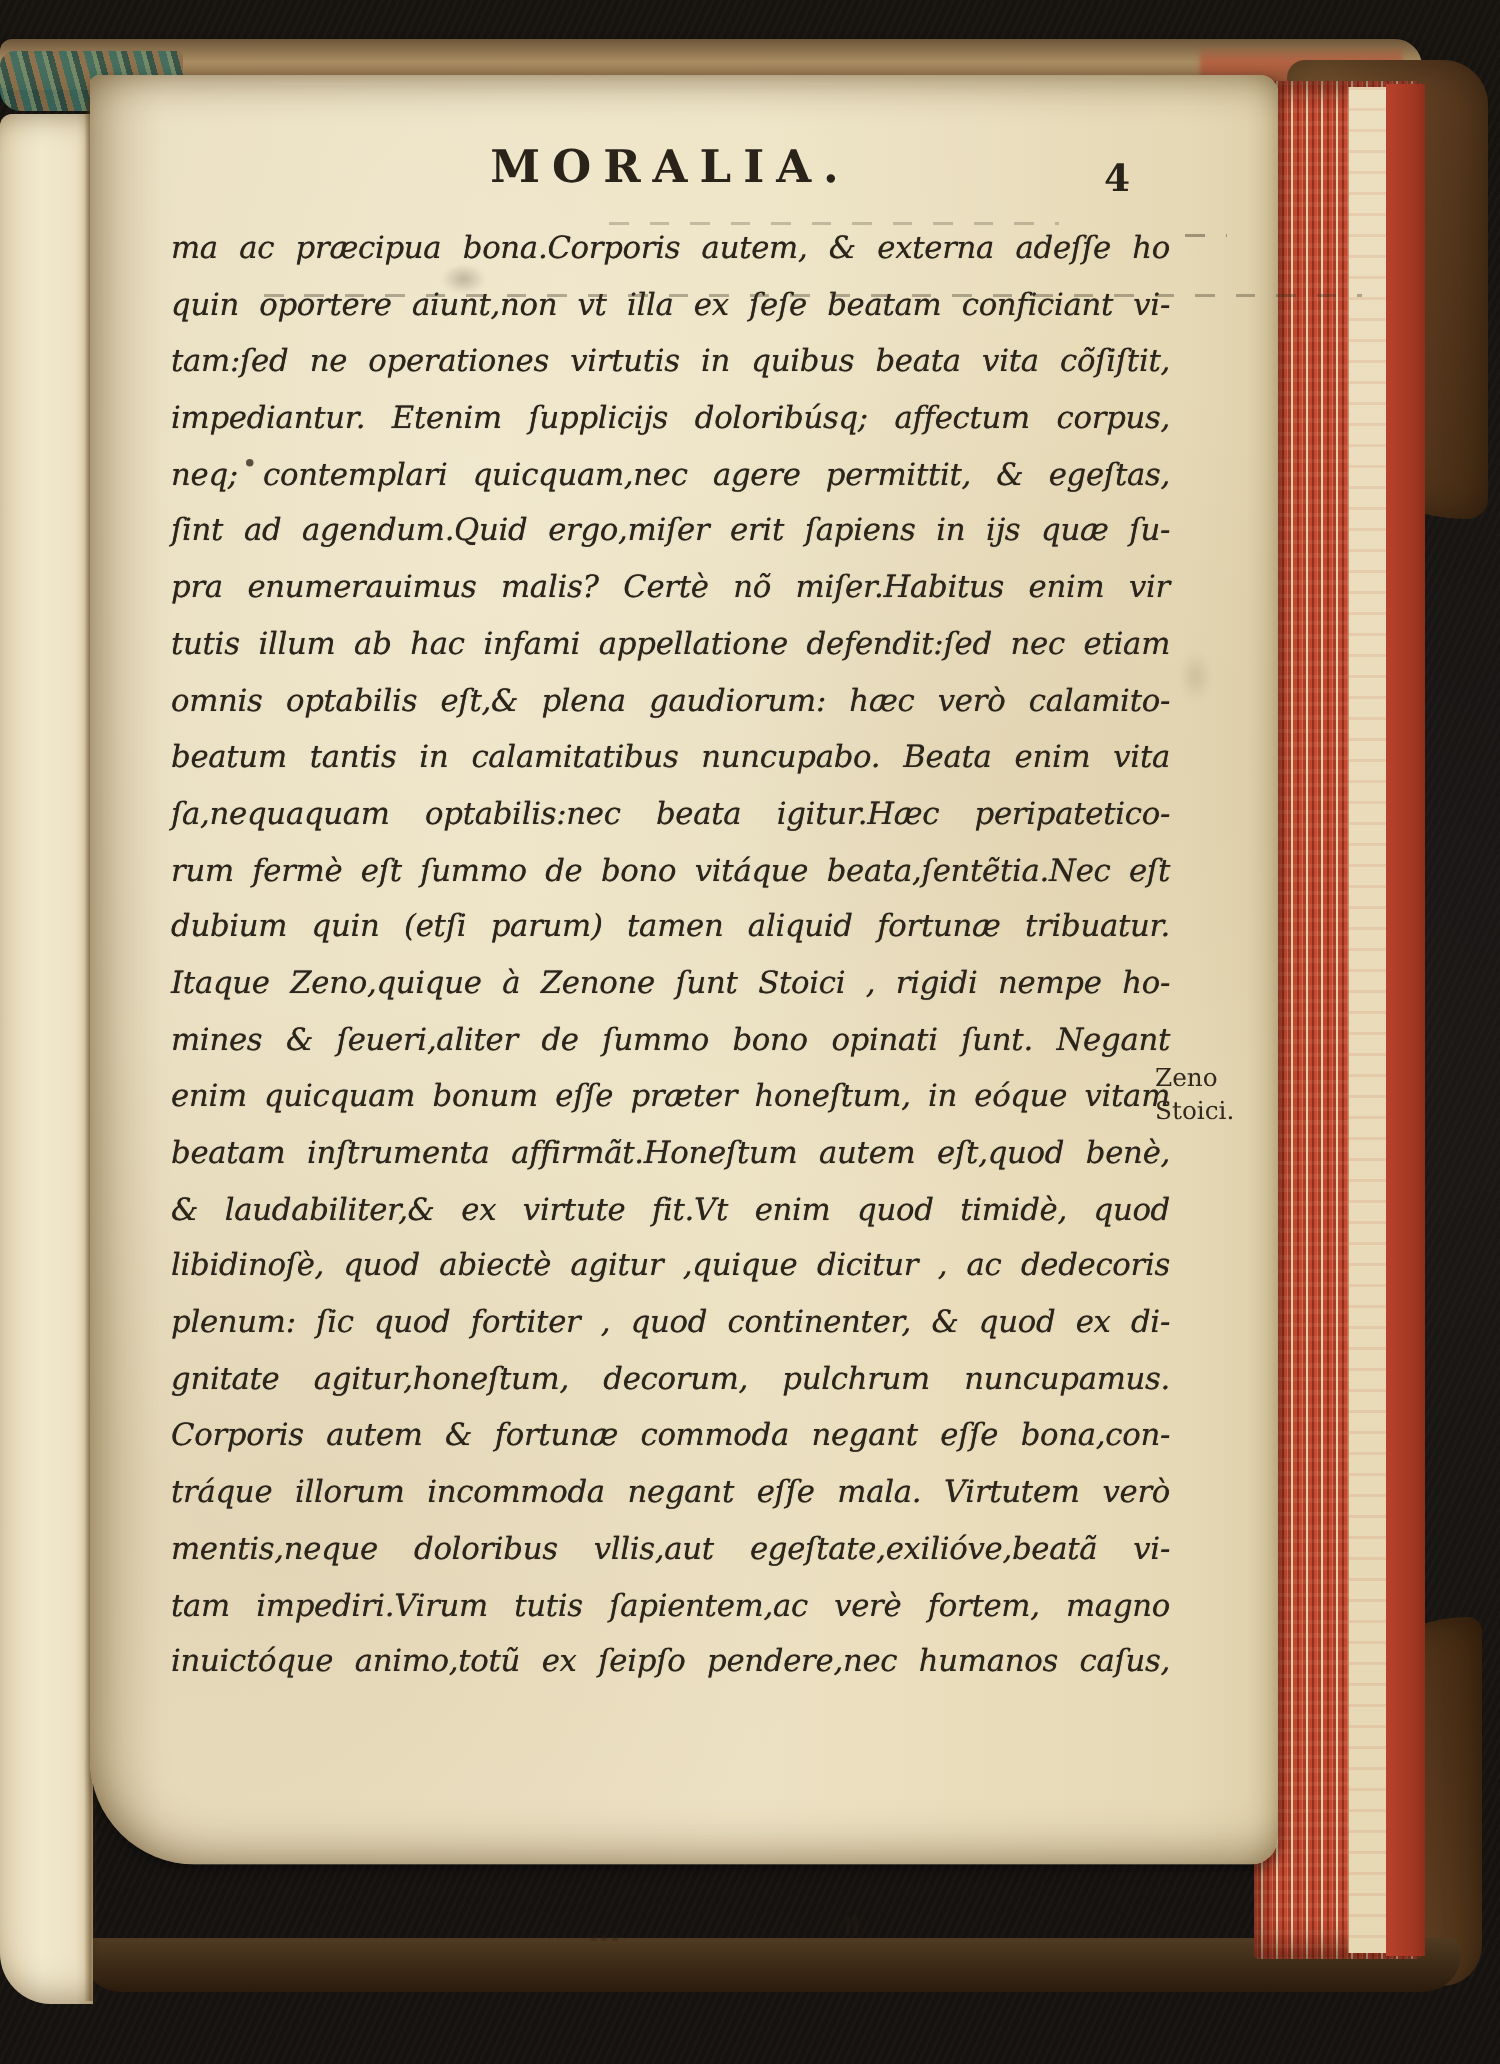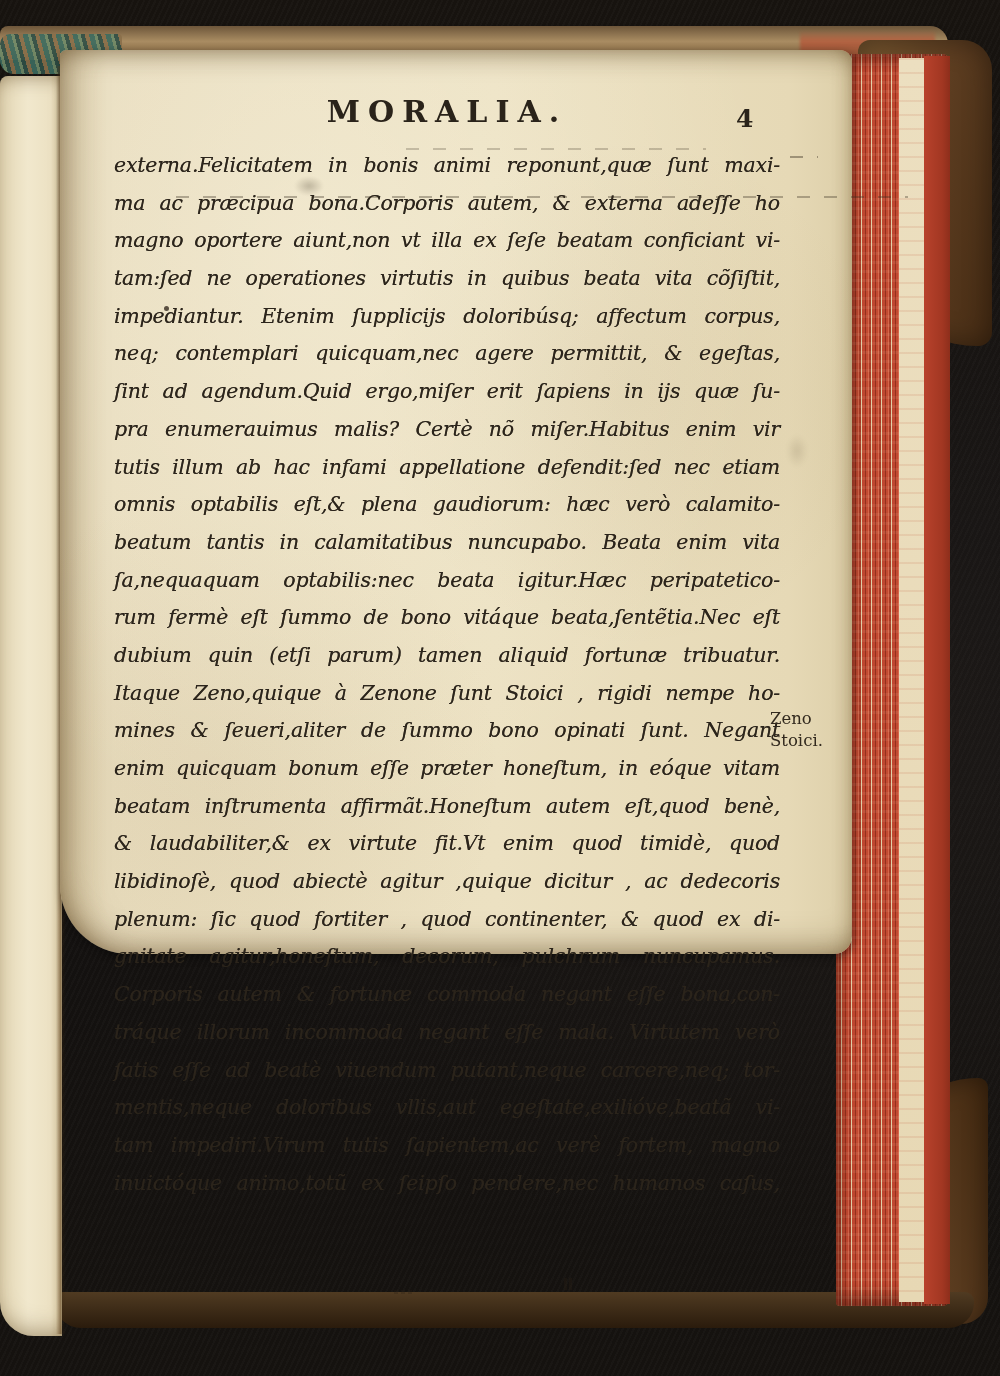--- a/index.html
+++ b/index.html
@@ -81,21 +81,21 @@
     border-radius:8px 0 0 34px;
     box-shadow:inset 0 12px 18px -10px rgba(100,75,40,.5), inset 0 -16px 22px -12px rgba(100,75,40,.5);
   }
   .gutter-crease{
     left:56px;top:66px;width:10px;height:1268px;
     background:linear-gradient(to right, rgba(120,90,50,0), rgba(95,65,30,.55) 45%, rgba(60,40,15,.25) 60%, rgba(0,0,0,0));
   }
 
   
   .main-page{
-    left:60px;top:50px;width:792px;height:904px;
+    left:60px;top:50px;width:792px;height:1193px;
     background:
       radial-gradient(ellipse at 32% 22%, rgba(255,252,238,.3), transparent 60%),
       radial-gradient(circle at 72% 38%, rgba(120,90,40,.07), transparent 32%),
       radial-gradient(circle at 20% 80%, rgba(120,90,40,.06), transparent 30%),
       linear-gradient(to right,#d9cba6 0,#e8dcbd 6%,#ece1c2 55%,#e6d9b6 92%,#ddcfa9 100%);
     border-radius:6px 12px 18px 70px;
     box-shadow:
       inset 0 16px 26px -14px rgba(90,65,30,.55),
       inset 0 -22px 32px -18px rgba(90,65,30,.5),
       inset 26px 0 44px -26px rgba(90,60,25,.55),
@@ -163,23 +163,22 @@
 <div class="abs fore-outer"></div>
 <div class="abs left-page"></div>
 <div class="abs gutter-crease"></div>
 
 <div class="abs main-page">
 
   <div class="running-header">MORALIA.</div>
   <div class="page-number">4</div>
 
   <div class="body-text">
-      <div class="text-line">externa.Felicitatem in bonis animi reponunt,quæ ſunt maxi-</div>
       <div class="text-line">ma ac præcipua bona.Corporis autem, &amp; externa adeſſe ho</div>
-      <div class="text-line">magno oportere aiunt,non vt illa ex ſeſe beatam conficiant vi-</div>
+      <div class="text-line">quin oportere aiunt,non vt illa ex ſeſe beatam conficiant vi-</div>
       <div class="text-line">tam:ſed ne operationes virtutis in quibus beata vita cõſiſtit,</div>
       <div class="text-line">impediantur. Etenim ſupplicijs doloribúsq; affectum corpus,</div>
       <div class="text-line">neq; contemplari quicquam,nec agere permittit, &amp; egeſtas,</div>
       <div class="text-line">ſint ad agendum.Quid ergo,miſer erit ſapiens in ijs quæ ſu-</div>
       <div class="text-line">pra enumerauimus malis? Certè nõ miſer.Habitus enim vir</div>
       <div class="text-line">tutis illum ab hac infami appellatione defendit:ſed nec etiam</div>
       <div class="text-line">omnis optabilis eſt,&amp; plena gaudiorum: hæc verò calamito-</div>
       <div class="text-line">beatum tantis in calamitatibus nuncupabo. Beata enim vita</div>
       <div class="text-line">ſa,nequaquam optabilis:nec beata igitur.Hæc peripatetico-</div>
       <div class="text-line">rum fermè eſt ſummo de bono vitáque beata,ſentẽtia.Nec eſt</div>
@@ -187,21 +186,20 @@
       <div class="text-line">Itaque Zeno,quique à Zenone ſunt Stoici , rigidi nempe ho-</div>
       <div class="text-line">mines &amp; ſeueri,aliter de ſummo bono opinati ſunt. Negant</div>
       <div class="text-line">enim quicquam bonum eſſe præter honeſtum, in eóque vitam</div>
       <div class="text-line">beatam inſtrumenta affirmãt.Honeſtum autem eſt,quod benè,</div>
       <div class="text-line">&amp; laudabiliter,&amp; ex virtute fit.Vt enim quod timidè, quod</div>
       <div class="text-line">libidinoſè, quod abiectè agitur ,quique dicitur , ac dedecoris</div>
       <div class="text-line">plenum: ſic quod fortiter , quod continenter, &amp; quod ex di-</div>
       <div class="text-line">gnitate agitur,honeſtum, decorum, pulchrum nuncupamus.</div>
       <div class="text-line">Corporis autem &amp; fortunæ commoda negant eſſe bona,con-</div>
       <div class="text-line">tráque illorum incommoda negant eſſe mala. Virtutem verò</div>
-      <div class="text-line">ſatis eſſe ad beatè viuendum putant,neque carcere,neq; tor-</div>
       <div class="text-line">mentis,neque doloribus vllis,aut egeſtate,exilióve,beatã vi-</div>
       <div class="text-line">tam impediri.Virum tutis ſapientem,ac verè fortem, magno</div>
       <div class="text-line">inuictóque animo,totũ ex ſeipſo pendere,nec humanos caſus,</div>
     </div>
 
   <div class="margin-note">
     <span>Zeno</span>
     <span>Stoici.</span>
   </div>
 

